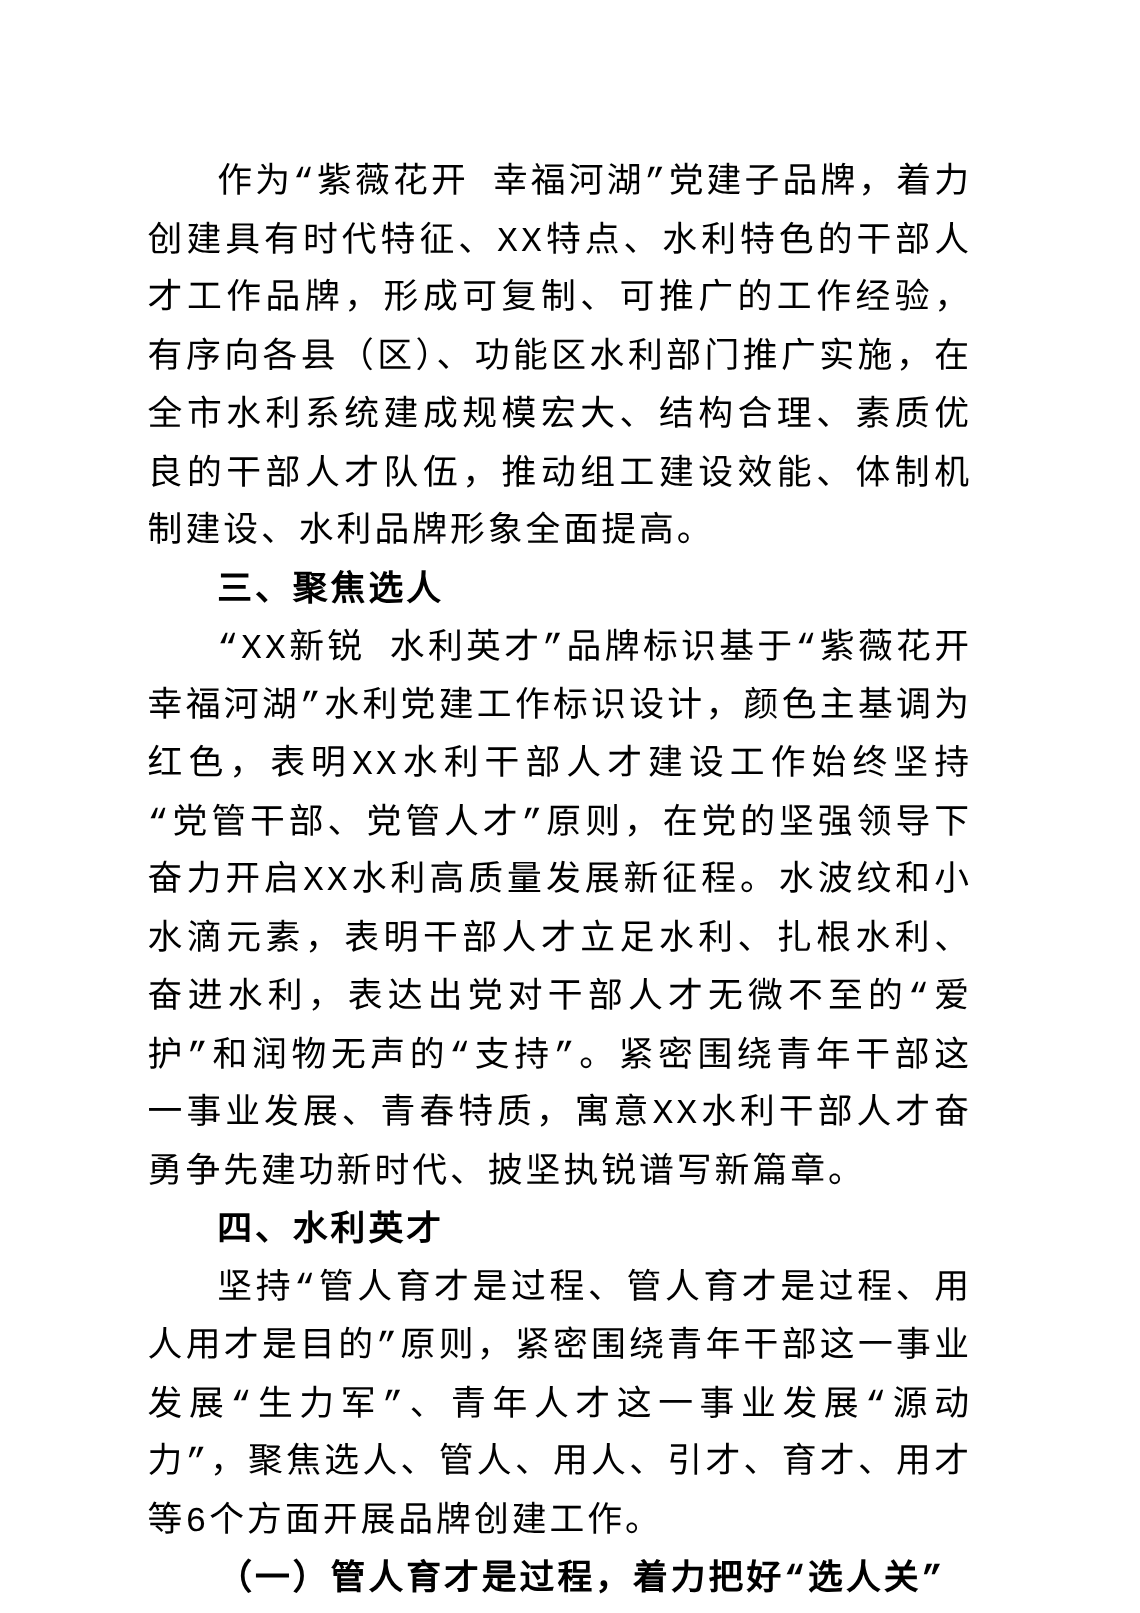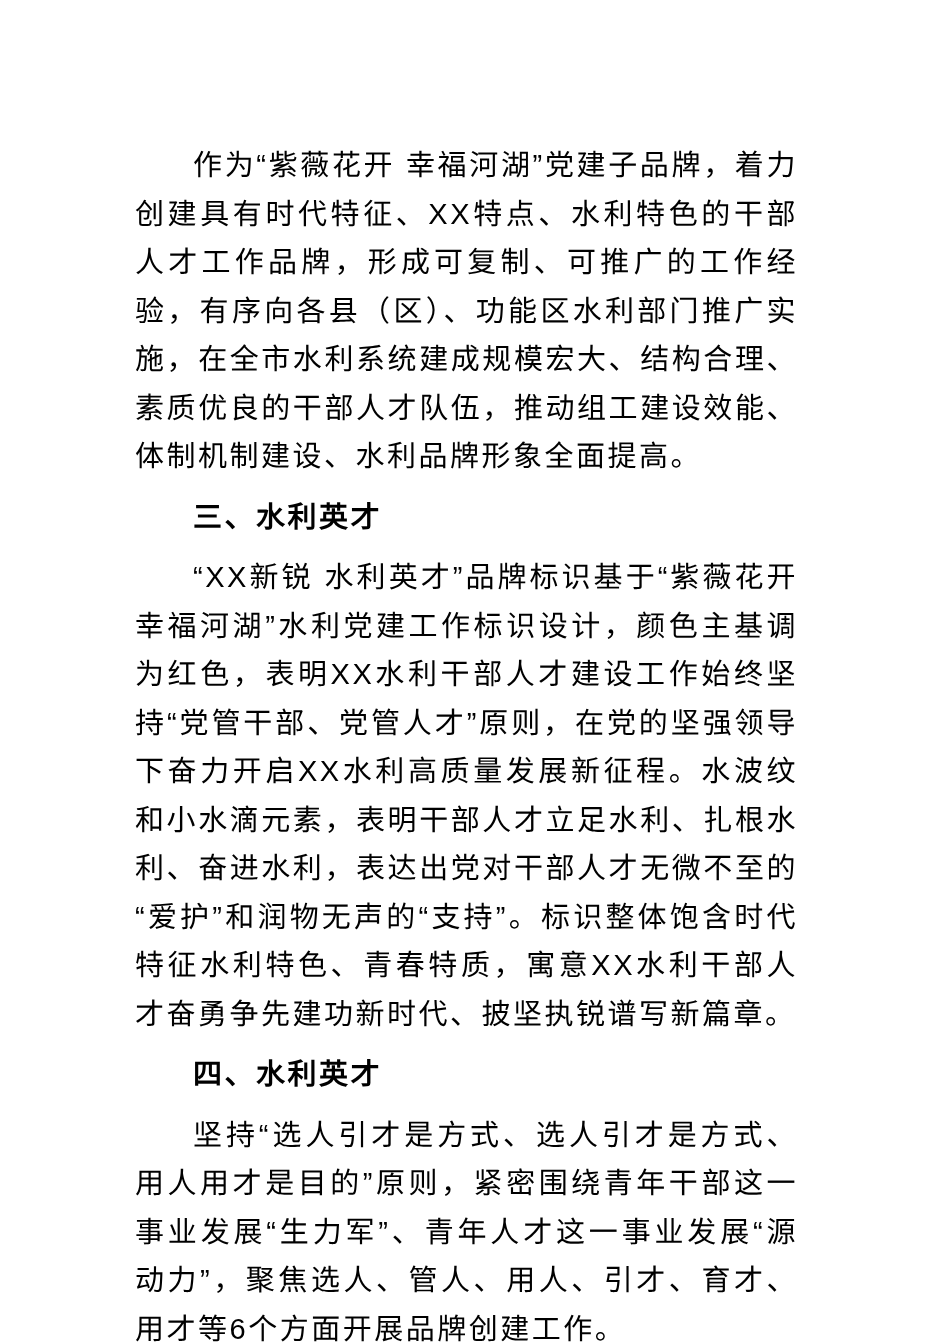--- a/index.html
+++ b/index.html
@@ -15,23 +15,23 @@
   }
   .page {
     box-sizing: border-box;
     width: 950px;
     height: 1344px;
     padding: 129px 140px 0 123px;
     background: #ffffff;
     color: #000000;
   }
   .para {
-    margin: 12px;
+    margin: 0;
     padding: 0;
-    font-family: Liberation Sans, sans-serif;
+    font-family: Liberation Mono, monospace;
     font-size: 29px;
     line-height: 48.5px;
     letter-spacing: 2.5px;
     color: #000000;
     text-align: justify;
     text-justify: inter-ideograph;
     text-indent: 2em;
     font-weight: normal;
     word-break: break-all;
   }
@@ -43,22 +43,22 @@
     font-weight: bold;
     text-align: left;
   }
 </style>
 </head>
 <body>
 
 <div class="page">
   <p class="para body-paragraph">作为“紫薇花开 幸福河湖”党建子品牌，着力创建具有时代特征、XX特点、水利特色的干部人才工作品牌，形成可复制、可推广的工作经验，有序向各县（区）、功能区水利部门推广实施，在全市水利系统建成规模宏大、结构合理、素质优良的干部人才队伍，推动组工建设效能、体制机制建设、水利品牌形象全面提高。</p>
 
-  <h2 class="para heading">三、水利英才</h2>
+  <h2 class="para heading">三、聚焦选人</h2>
 
-  <p class="para body-paragraph">“XX新锐 水利英才”品牌标识基于“紫薇花开 幸福河湖”水利党建工作标识设计，颜色主基调为红色，表明XX水利干部人才建设工作始终坚持“党管干部、党管人才”原则，在党的坚强领导下奋力开启XX水利高质量发展新征程。水波纹和小水滴元素，表明干部人才立足水利、扎根水利、奋进水利，表达出党对干部人才无微不至的“爱护”和润物无声的“支持”。标识整体饱含时代特征水利特色、青春特质，寓意XX水利干部人才奋勇争先建功新时代、披坚执锐谱写新篇章。</p>
+  <p class="para body-paragraph">“XX新锐 水利英才”品牌标识基于“紫薇花开 幸福河湖”水利党建工作标识设计，颜色主基调为红色，表明XX水利干部人才建设工作始终坚持“党管干部、党管人才”原则，在党的坚强领导下奋力开启XX水利高质量发展新征程。水波纹和小水滴元素，表明干部人才立足水利、扎根水利、奋进水利，表达出党对干部人才无微不至的“爱护”和润物无声的“支持”。紧密围绕青年干部这一事业发展、青春特质，寓意XX水利干部人才奋勇争先建功新时代、披坚执锐谱写新篇章。</p>
 
   <h2 class="para heading">四、水利英才</h2>
 
-  <p class="para body-paragraph">坚持“选人引才是方式、选人引才是方式、用人用才是目的”原则，紧密围绕青年干部这一事业发展“生力军”、青年人才这一事业发展“源动力”，聚焦选人、管人、用人、引才、育才、用才等6个方面开展品牌创建工作。</p>
+  <p class="para body-paragraph">坚持“管人育才是过程、管人育才是过程、用人用才是目的”原则，紧密围绕青年干部这一事业发展“生力军”、青年人才这一事业发展“源动力”，聚焦选人、管人、用人、引才、育才、用才等6个方面开展品牌创建工作。</p>
 
   <h3 class="para subheading">（一）管人育才是过程，着力把好“选人关”</h3>
 </div>
 
 </body></html>

